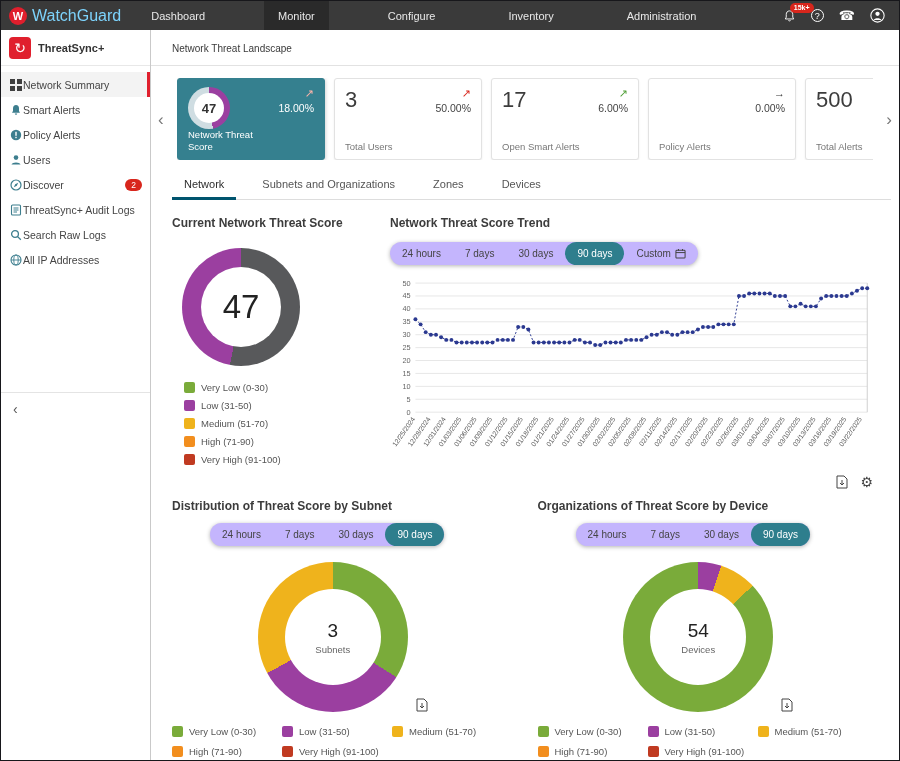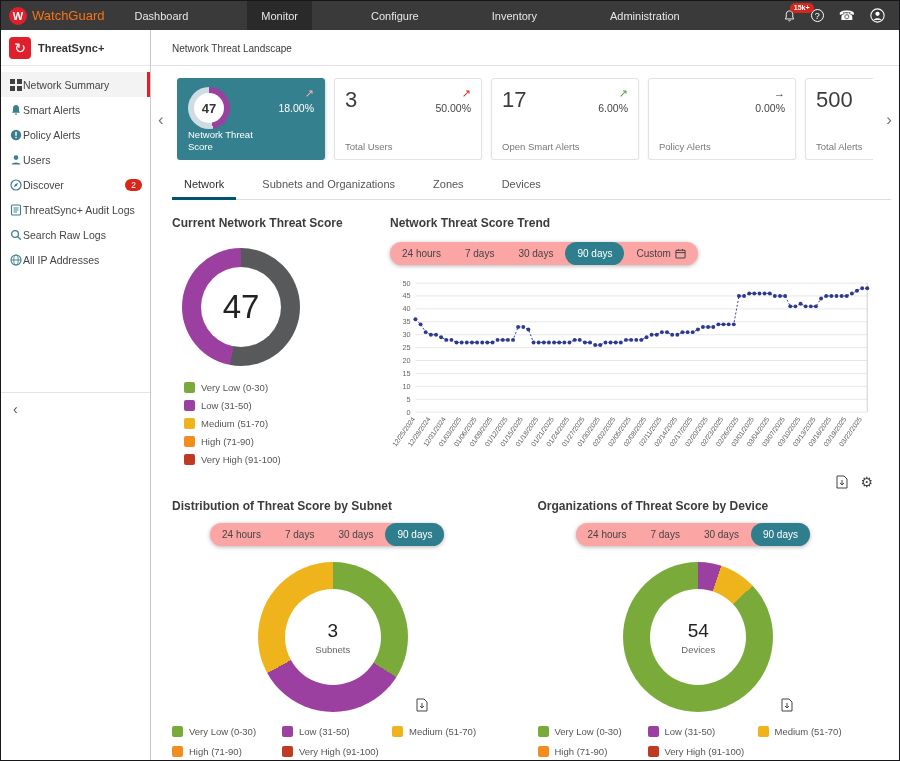--- a/index.html
+++ b/index.html
@@ -9,21 +9,21 @@
     --topbar-bg:#3a3a3a; --topbar-active-bg:#2a2a2a; --brand-red:#e01f2d;
     --accent:#2e7e8d; --selected-card-bg:#35808f; --active-tab:#00546e;
     --sidebar-icon:#3d7e8e; --badge-red:#d8261c; --trend-line:#2b3990; --gauge-track:#58595b;
   }
   .app { position:absolute; inset:0; border:1px solid #17171b; background:#fff; overflow:hidden; }
 
   
   .topbar { position:absolute; top:0; left:0; right:0; height:29px; background:var(--topbar-bg); display:flex; align-items:stretch; color:#eee; z-index:5; }
   .brand { display:flex; align-items:center; gap:5px; padding:0 16px 0 8px; cursor:pointer; }
   .brand-logo { width:18px; height:18px; border-radius:50%; background:var(--brand-red); color:#fff; font-size:11px; font-weight:bold; display:flex; align-items:center; justify-content:center; }
-  .brand-name { font-size:13px; color:#f97316; }
+  .brand-name { font-size:16px; color:#7dd3fc; }
   .topnav { display:flex;gap:45px; }
   .topnav-item { padding:0 14px; font-size:11px; display:flex; align-items:center; cursor:pointer; color:#e8e8e8; }
   .topnav-item.active { background:var(--topbar-active-bg); }
   .topbar-right { margin-left:auto; display:flex; align-items:center; gap:15px; padding-right:14px; }
   .tb-icon { position:relative; display:flex; align-items:center; justify-content:center; color:#fff; cursor:pointer; }
   .badge-pill { position:absolute; top:-6px; left:7px; background:var(--badge-red); color:#fff; font-size:7px; font-weight:bold; padding:1.5px 4px; border-radius:7px; white-space:nowrap; }
   .help-circle { width:13px; height:13px; border:1px solid #fff; border-radius:50%; font-size:9px; display:flex; align-items:center; justify-content:center; }
   .phone-glyph { font-size:13px; line-height:13px; }
 
   
@@ -67,21 +67,21 @@
   .charts-top { display:flex; padding:16px 20px 0 21px; }
   .sec-title { font-size:12px; font-weight:bold; color:#3c3c3c; }
   .gauge-sec { width:212px; flex:0 0 212px; }
   .gauge { width:118px; height:118px; border-radius:50%; position:relative; margin:18px 0 16px 10px; }
   .gauge-hole { position:absolute; inset:19px; background:#fff; border-radius:50%; display:flex; align-items:center; justify-content:center; font-size:33px; color:#222; }
   .legend-v { list-style:none; margin-left:12px; }
   .legend-v li { display:flex; align-items:center; gap:6px; font-size:9.5px; color:#555; margin-bottom:7px; }
   .sw { width:11px; height:11px; border-radius:2px; flex:0 0 11px; }
 
   .trend-sec { flex:1; padding-left:6px; min-width:0; }
-  .ranges { display:inline-flex; background:#fca5a5; border-radius:15px; box-shadow:0 1px 4px rgba(0,0,0,.3); margin-top:12px;align-items:center; }
+  .ranges { display:inline-flex; background:#c4b5fd; border-radius:15px; box-shadow:0 1px 4px rgba(0,0,0,.3); margin-top:12px;align-items:center; }
   .range-btn { padding:6px 12px; font-size:10px; color:#444; cursor:pointer; display:flex; align-items:center; gap:4px; border-radius:15px; white-space:nowrap; }
   .range-btn.active { background:var(--accent); color:#fff; }
   #trend-chart { display:block; margin-top:10px; width:100%; height:200px; }
   .chart-tools { display:flex; justify-content:flex-end; align-items:center; gap:12px; padding-right:6px; color:#444; }
   .tool { cursor:pointer; display:flex; align-items:center; }
   .gear { font-size:14px; line-height:14px; }
 
   .charts-bottom { display:flex; padding:10px 20px 0 21px; gap:24px; }
   .dist-sec { flex:1; min-width:0; }
   .dist-sec .ranges { margin:10px 0 0 38px; }

